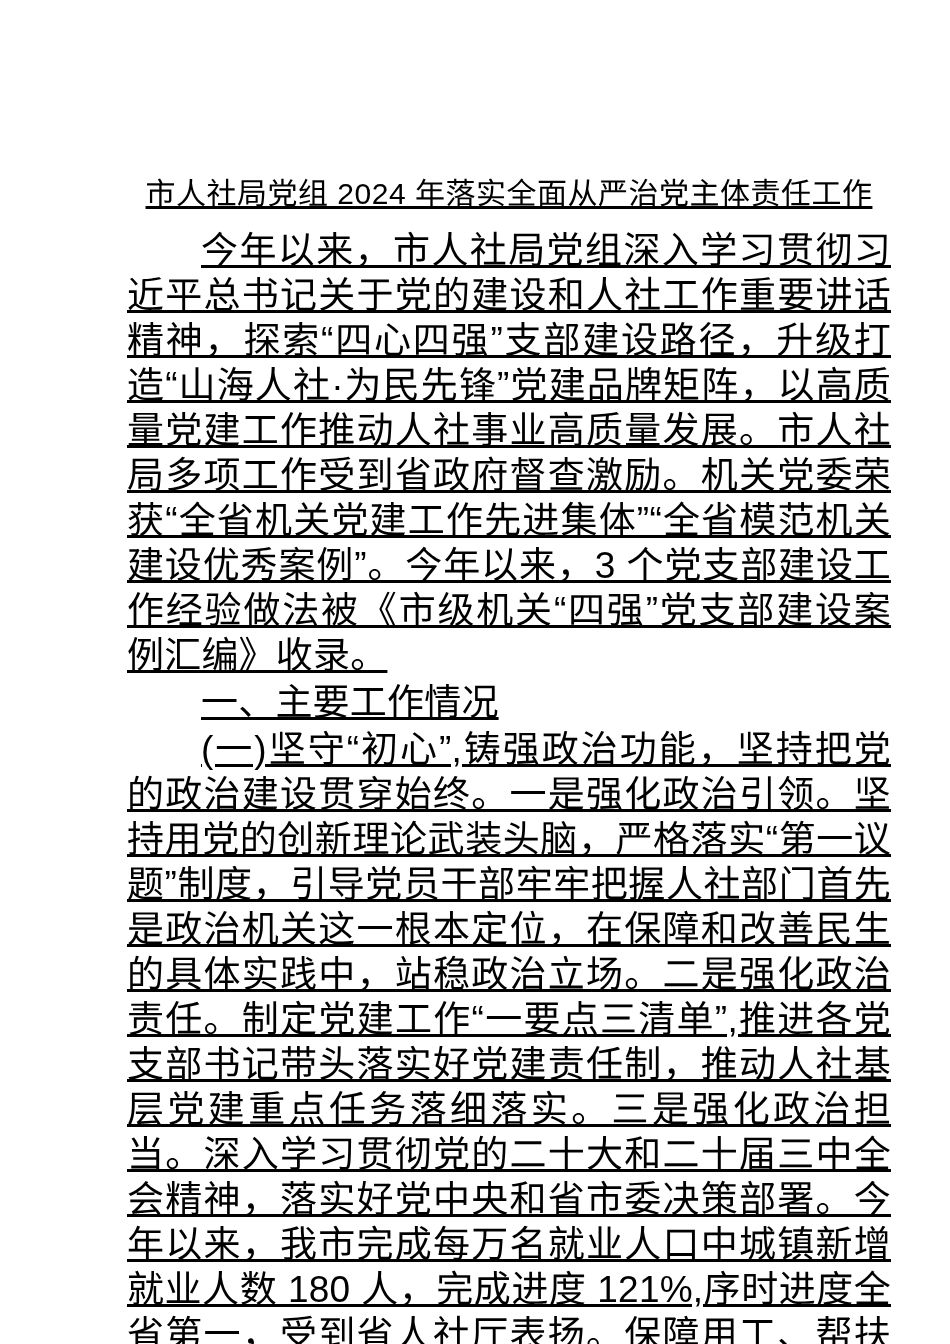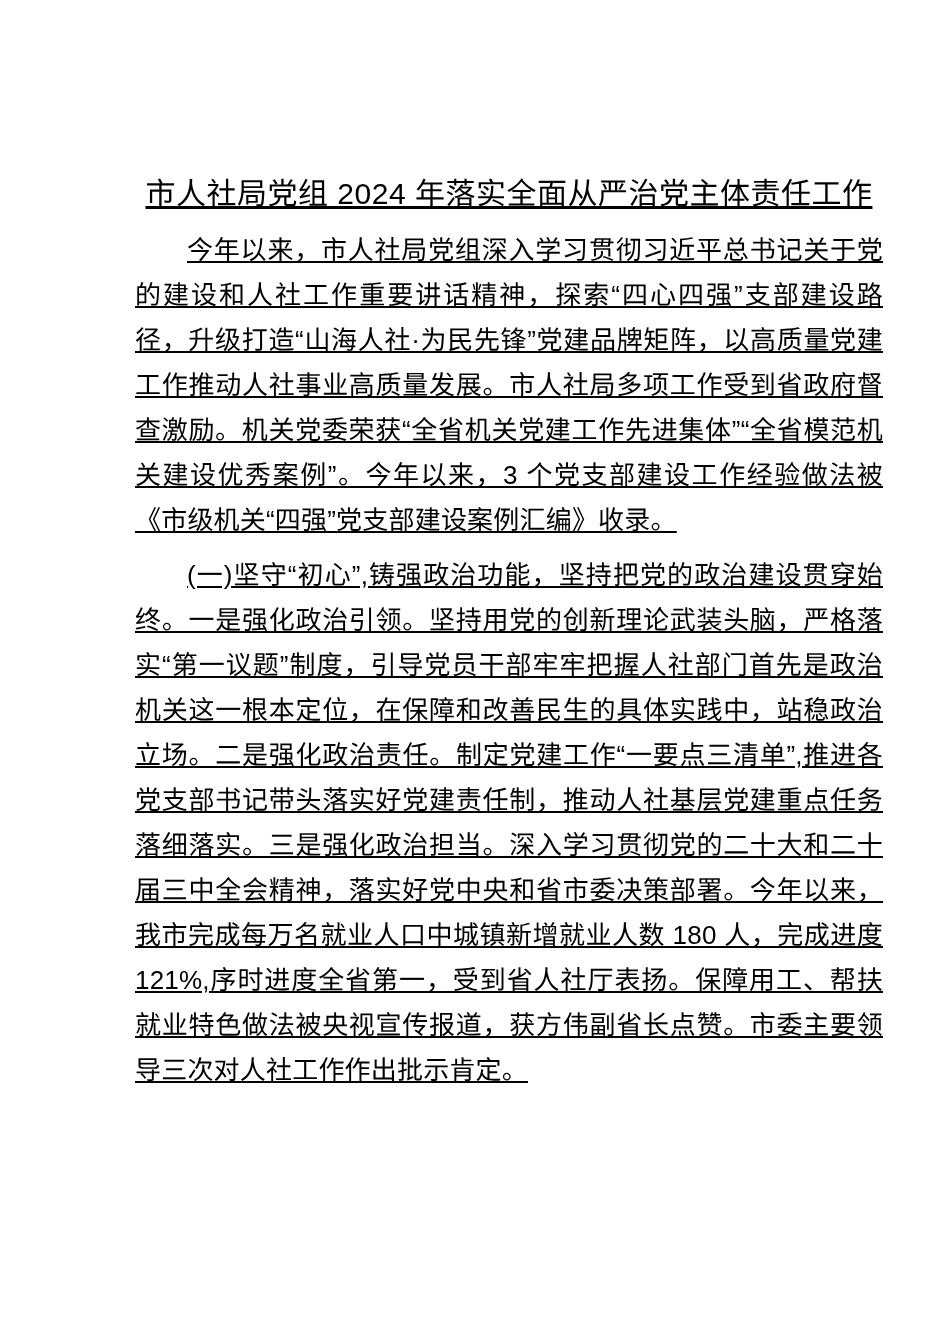--- a/index.html
+++ b/index.html
@@ -27,22 +27,22 @@
     font-size: 30px;
     line-height: 48px;
     font-weight: 400;
     letter-spacing: 0.5px;
     margin-bottom: 10px;
   }
   .doc-title .title-line {
     white-space: nowrap;
   }
   p.body-para, p.section-heading {
-    margin: 10px;
-    font-size: 26px;
+    margin: 2px;
+    font-size: 37px;
     line-height: 45px;
     text-indent: 2em;
     letter-spacing: 0.2px;
   }
   p.body-para {
     text-align: justify;
     text-justify: inter-ideograph;
   }
   p.section-heading {
     text-align: left;
@@ -53,17 +53,18 @@
 
 <div class="page">
   <div class="content">
 
     <div class="doc-title">
       <div class="title-line">市人社局党组 2024 年落实全面从严治党主体责任工作</div>
     </div>
 
     <p class="body-para">今年以来，市人社局党组深入学习贯彻习近平总书记关于党的建设和人社工作重要讲话精神，探索“四心四强”支部建设路径，升级打造“山海人社·为民先锋”党建品牌矩阵，以高质量党建工作推动人社事业高质量发展。市人社局多项工作受到省政府督查激励。机关党委荣获“全省机关党建工作先进集体”“全省模范机关建设优秀案例”。今年以来，3 个党支部建设工作经验做法被《市级机关“四强”党支部建设案例汇编》收录。</p>
 
+    <p class="section-heading">一、主要工作情况</p>
 
     <p class="body-para">(一)坚守“初心”,铸强政治功能，坚持把党的政治建设贯穿始终。一是强化政治引领。坚持用党的创新理论武装头脑，严格落实“第一议题”制度，引导党员干部牢牢把握人社部门首先是政治机关这一根本定位，在保障和改善民生的具体实践中，站稳政治立场。二是强化政治责任。制定党建工作“一要点三清单”,推进各党支部书记带头落实好党建责任制，推动人社基层党建重点任务落细落实。三是强化政治担当。深入学习贯彻党的二十大和二十届三中全会精神，落实好党中央和省市委决策部署。今年以来，我市完成每万名就业人口中城镇新增就业人数 180 人，完成进度 121%,序时进度全省第一，受到省人社厅表扬。保障用工、帮扶就业特色做法被央视宣传报道，获方伟副省长点赞。市委主要领导三次对人社工作作出批示肯定。</p>
 
   </div>
 </div>
 
 </body></html>

